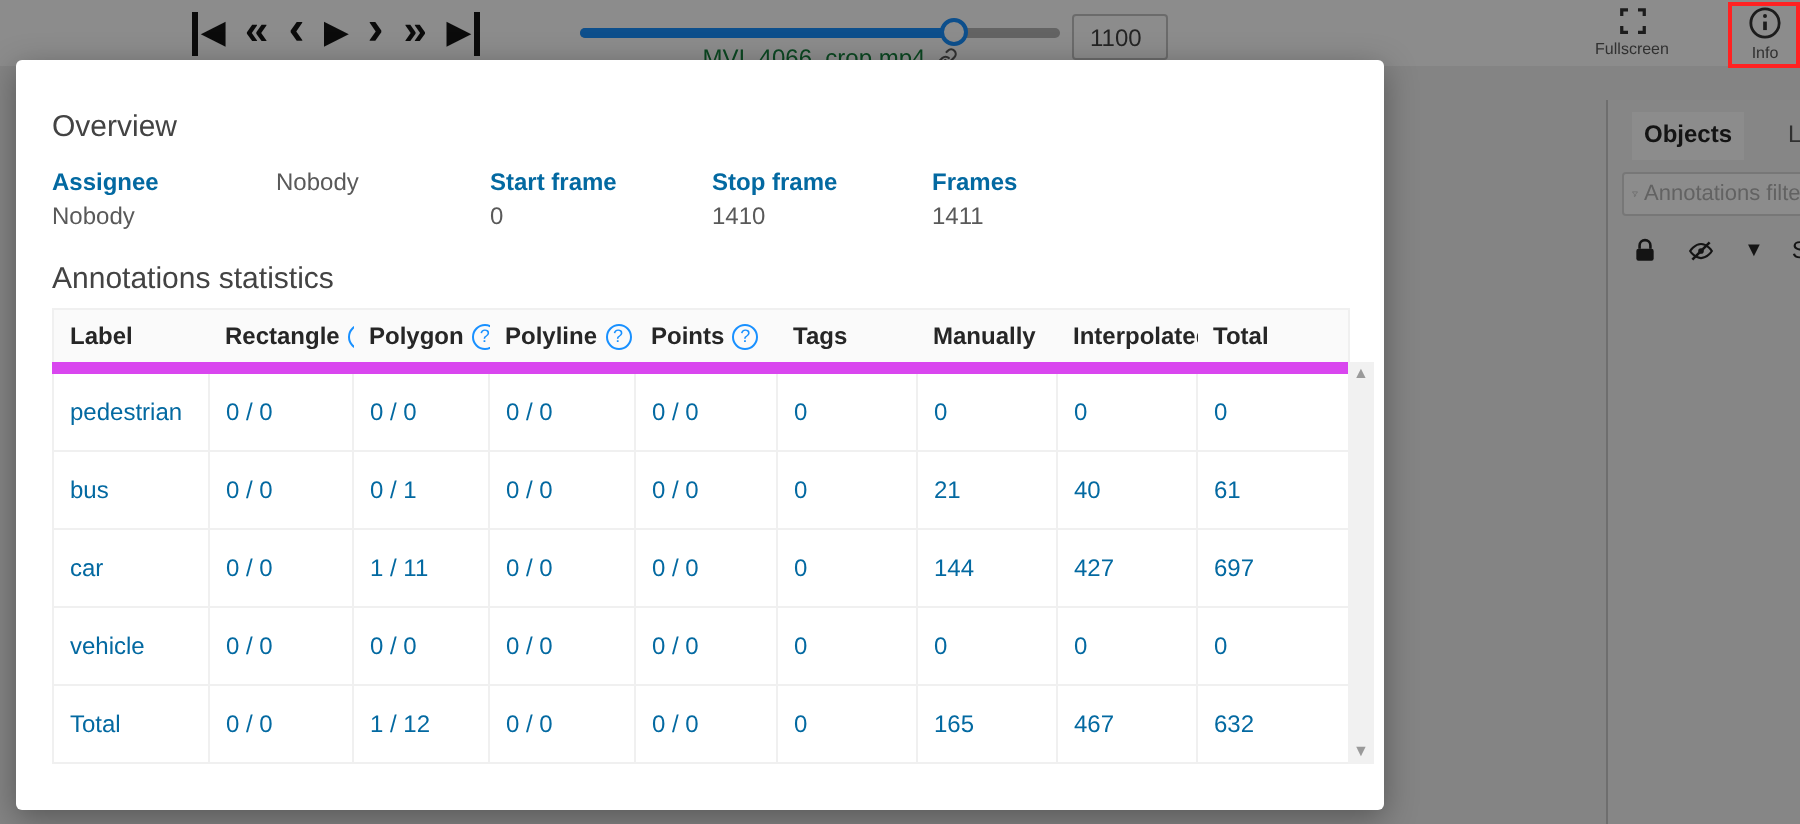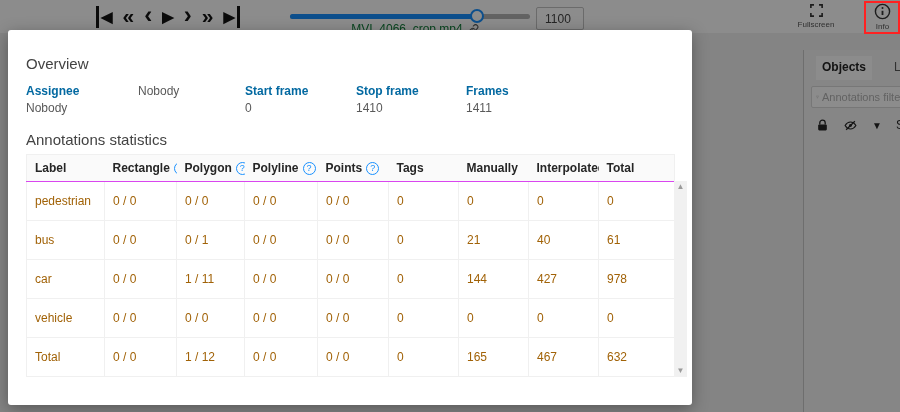--- a/index.html
+++ b/index.html
@@ -52,22 +52,22 @@
   .section-title { font-size:15px; font-weight:400; color:#434343; }
   .overview-fields { display:flex; margin-top:12px; }
   .field { display:flex; flex-direction:column; gap:3px; }
   .f0{width:112px}.f1{width:107px}.f2{width:111px}.f3{width:110px}.f4{width:120px}
   .field .flabel { font-size:12px; font-weight:700; color:#0369a1; }
   .field .fvalue { font-size:12px; color:#595959; }
   .stats-title { margin-top:16px; }
 
   .table-wrap { position:relative; margin-top:6px; width:661px; }
   table { border-collapse:collapse; table-layout:fixed; width:648px; border:1px solid #f0f0f0; }
-  th { text-align:left; font-size:12px; font-weight:700; color:#262626; background:#fafafa; padding:6px 8px; border-bottom:1px solid #d946ef; white-space:nowrap; overflow:hidden; }
-  td { font-size:12px; color:#a16207; padding:12px 8px; border-bottom:1px solid #f0f0f0; border-right:1px solid #f0f0f0; white-space:nowrap; }
+  th { text-align:left; font-size:12px; font-weight:700; color:#262626; background:#fafafa; padding:6px 8px; border-bottom:6px solid #d946ef; white-space:nowrap; overflow:hidden; }
+  td { font-size:12px; color:#0369a1; padding:12px 8px; border-bottom:1px solid #f0f0f0; border-right:1px solid #f0f0f0; white-space:nowrap; }
   td:last-child { border-right:none; }
   .help { display:inline-block; width:13px; height:13px; margin-left:4px; border:1px solid #1890ff; border-radius:50%; color:#1890ff; font-size:9px; line-height:11px; text-align:center; font-weight:400; vertical-align:1px; cursor:pointer; }
 
   .vscroll { position:absolute; right:0; top:27px; bottom:0; width:13px; background:#f1f1f1; display:flex; flex-direction:column; justify-content:space-between; align-items:center; padding:2px 0; cursor:pointer; }
   .vscroll .arr { font-size:8px; color:#9a9a9a; line-height:1; }
 
   .modal-footer { position:absolute; left:0; right:0; bottom:0; height:33px; border-top:1px solid #e8e8e8; display:flex; justify-content:flex-end; align-items:center; padding-right:9px; }
   .ok-btn { width:70px; height:23px; background:#1890ff; border:none; border-radius:3px; color:#fff; font-size:12px; font-family:"Liberation Sans",sans-serif; cursor:pointer; }
 </style>
 </head>
@@ -228,21 +228,21 @@
             </tr>
             <tr>
               <td>car</td>
               <td>0 / 0</td>
               <td>1 / 11</td>
               <td>0 / 0</td>
               <td>0 / 0</td>
               <td>0</td>
               <td>144</td>
               <td>427</td>
-              <td>978</td>
+              <td>697</td>
             </tr>
             <tr>
               <td>vehicle</td>
               <td>0 / 0</td>
               <td>0 / 0</td>
               <td>0 / 0</td>
               <td>0 / 0</td>
               <td>0</td>
               <td>0</td>
               <td>0</td>

